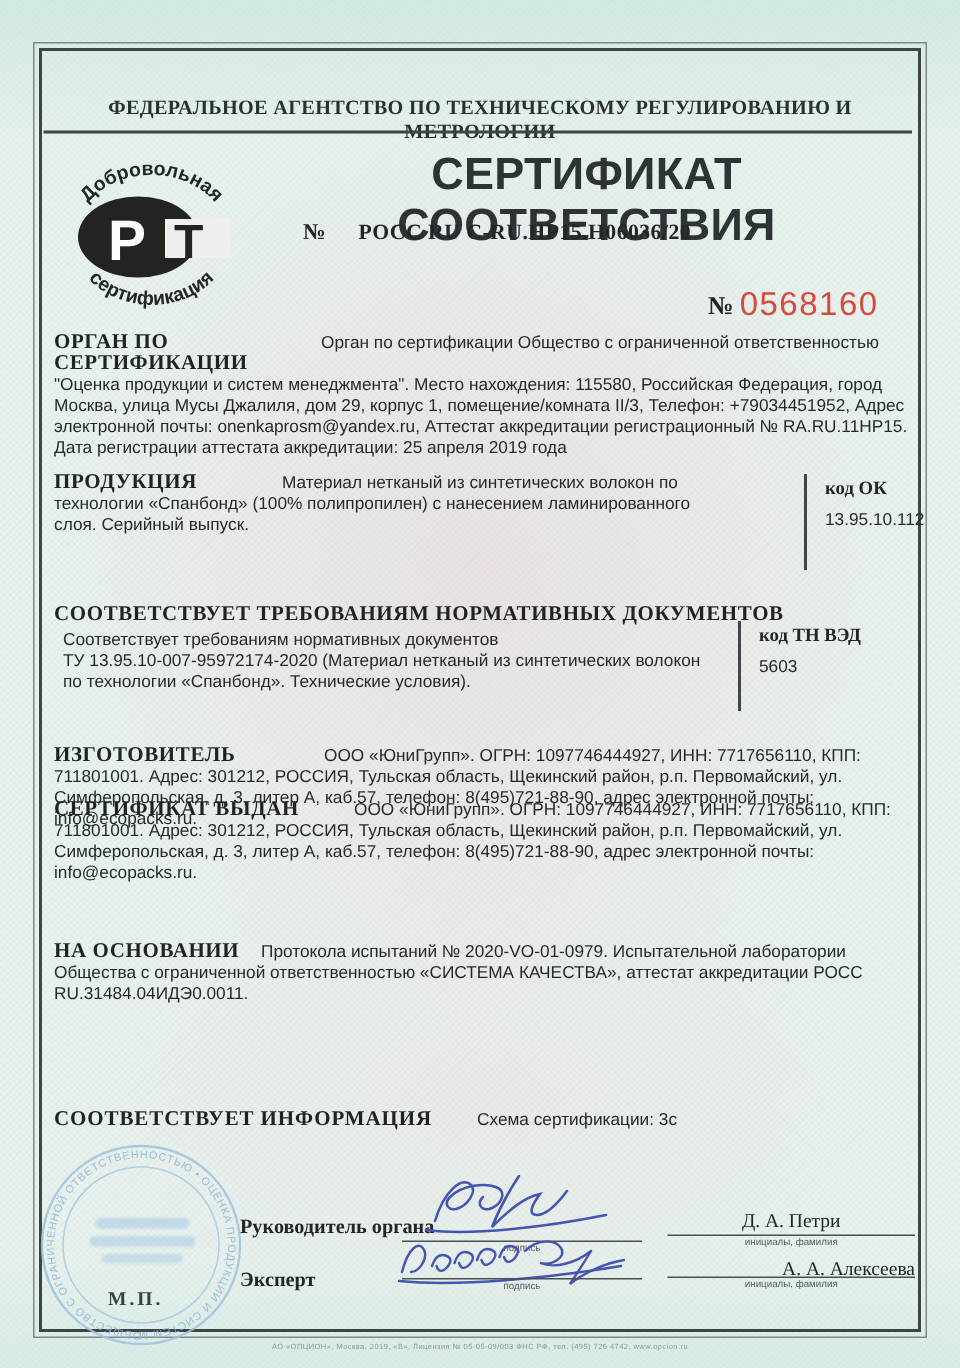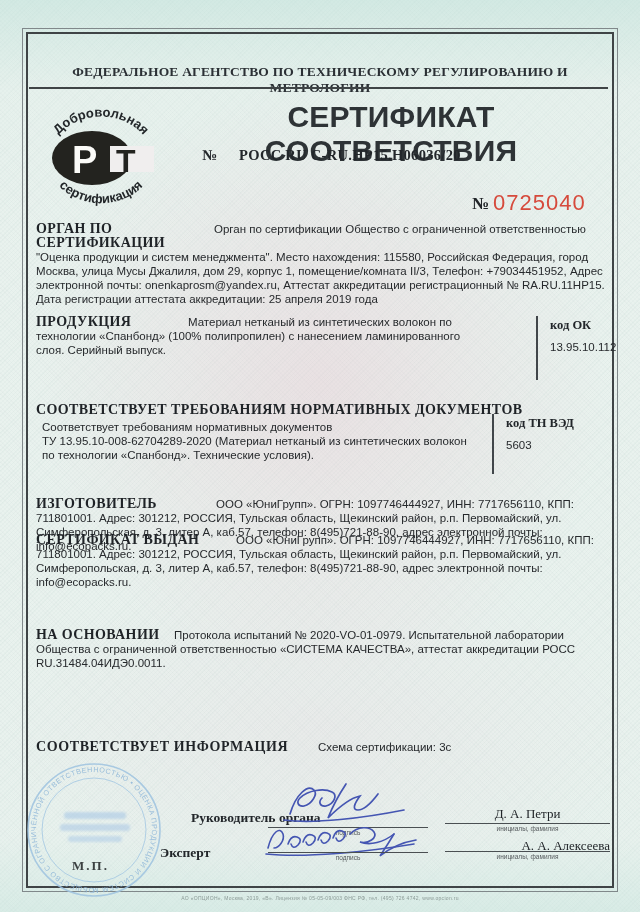--- a/index.html
+++ b/index.html
@@ -84,39 +84,39 @@
   </div>
 
   <div class="abs doc-title">СЕРТИФИКАТ СООТВЕТСТВИЯ</div>
 
   <div class="abs numrow serifb">
     <span>№</span><span class="val">РОСС RU C-RU.НР15.Н06036/20</span>
   </div>
 
 
   <div class="abs rednum">
-    <span class="no">№</span><span class="digits">0725040</span>
+    <span class="no">№</span><span class="digits">0568160</span>
   </div>
 
   <p class="sec abs" style="left:36px;top:222px;width:576px;">
     <b class="lbl" style="width:178px;">ОРГАН ПО СЕРТИФИКАЦИИ</b><span>Орган по сертификации Общество с ограниченной ответственностью "Оценка продукции и систем менеджмента". Место нахождения: 115580, Российская Федерация, город Москва, улица Мусы Джалиля, дом 29, корпус 1, помещение/комната II/3, Телефон: +79034451952, Адрес электронной почты: onenkaprosm@yandex.ru, Аттестат аккредитации регистрационный № RA.RU.11НР15. Дата регистрации аттестата аккредитации: 25 апреля 2019 года</span>
   </p>
 
   <p class="sec abs" style="left:36px;top:315px;width:448px;">
     <b class="lbl" style="width:152px;">ПРОДУКЦИЯ</b><span>Материал нетканый из синтетических волокон по технологии «Спанбонд» (100% полипропилен) с нанесением ламинированного слоя. Серийный выпуск.</span>
   </p>
   <div class="abs codebox" style="left:492px;top:316px;width:108px;height:62px;margin-left:44px;">
     <div class="clabel">код ОК</div>
     <div class="cval">13.95.10.112</div>
   </div>
 
   <div class="abs confhead" style="left:36px;top:402px;width:576px;">СООТВЕТСТВУЕТ ТРЕБОВАНИЯМ НОРМАТИВНЫХ ДОКУМЕНТОВ</div>
   <div class="abs confbody" style="left:42px;top:420px;width:440px;">
     <div>Соответствует требованиям нормативных документов</div>
-    <div>ТУ 13.95.10-008-62704289-2020 (Материал нетканый из синтетических волокон по технологии «Спанбонд». Технические условия).</div>
+    <div>ТУ 13.95.10-007-95972174-2020 (Материал нетканый из синтетических волокон по технологии «Спанбонд». Технические условия).</div>
   </div>
   <div class="abs codebox" style="left:492px;top:414px;width:108px;height:58px;">
     <div class="clabel">код ТН ВЭД</div>
     <div class="cval">5603</div>
   </div>
 
   <p class="sec abs" style="left:36px;top:497px;width:578px;">
     <b class="lbl" style="width:180px;">ИЗГОТОВИТЕЛЬ</b><span>ООО «ЮниГрупп». ОГРН: 1097746444927, ИНН: 7717656110, КПП: 711801001. Адрес: 301212, РОССИЯ, Тульская область, Щекинский район, р.п. Первомайский, ул. Симферопольская, д. 3, литер А, каб.57, телефон: 8(495)721-88-90, адрес электронной почты: info@ecopacks.ru.</span>
   </p>
 
@@ -147,21 +147,21 @@
       </text>
       <g filter="url(#blur1)">
         <rect x="40" y="52" width="62" height="7" rx="3" fill="#aecbe6" opacity="0.75"></rect>
         <rect x="36" y="64" width="70" height="7" rx="3" fill="#aecbe6" opacity="0.7"></rect>
         <rect x="44" y="76" width="54" height="6" rx="3" fill="#aecbe6" opacity="0.65"></rect>
       </g>
     </svg>
     <div class="abs mp" style="left:48px;top:58px;">М.П.</div>
   </div>
 
-  <div class="abs sigrole" style="left:160px;top:810px;margin-left:31px;">Руководитель органа</div>
+  <div class="abs sigrole" style="left:160px;top:810px;">Руководитель органа</div>
   <svg class="abs" style="left:272px;top:780px;" width="150" height="46" viewBox="0 0 150 46">
     <g fill="none" stroke="#4455b2" stroke-width="1.7" stroke-linecap="round">
       <path d="M18,34 C24,14 36,4 42,10 C46,14 40,24 32,26 C26,27 24,22 28,18 C36,10 52,8 60,12 C66,15 62,24 54,26 C48,27 46,22 50,18"></path>
       <path d="M74,4 C66,16 60,28 56,38 C68,26 78,18 88,16 C82,24 80,30 86,30 C92,30 100,22 106,14"></path>
       <path d="M12,40 C42,44 92,38 132,30"></path>
     </g>
   </svg>
   <div class="abs sigline" style="left:268px;top:827px;width:160px;"></div>
   <div class="abs sigcap" style="left:268px;top:829px;width:160px;">подпись</div>
   <div class="abs signame" style="left:445px;top:806px;width:165px;">Д. А. Петри</div>

